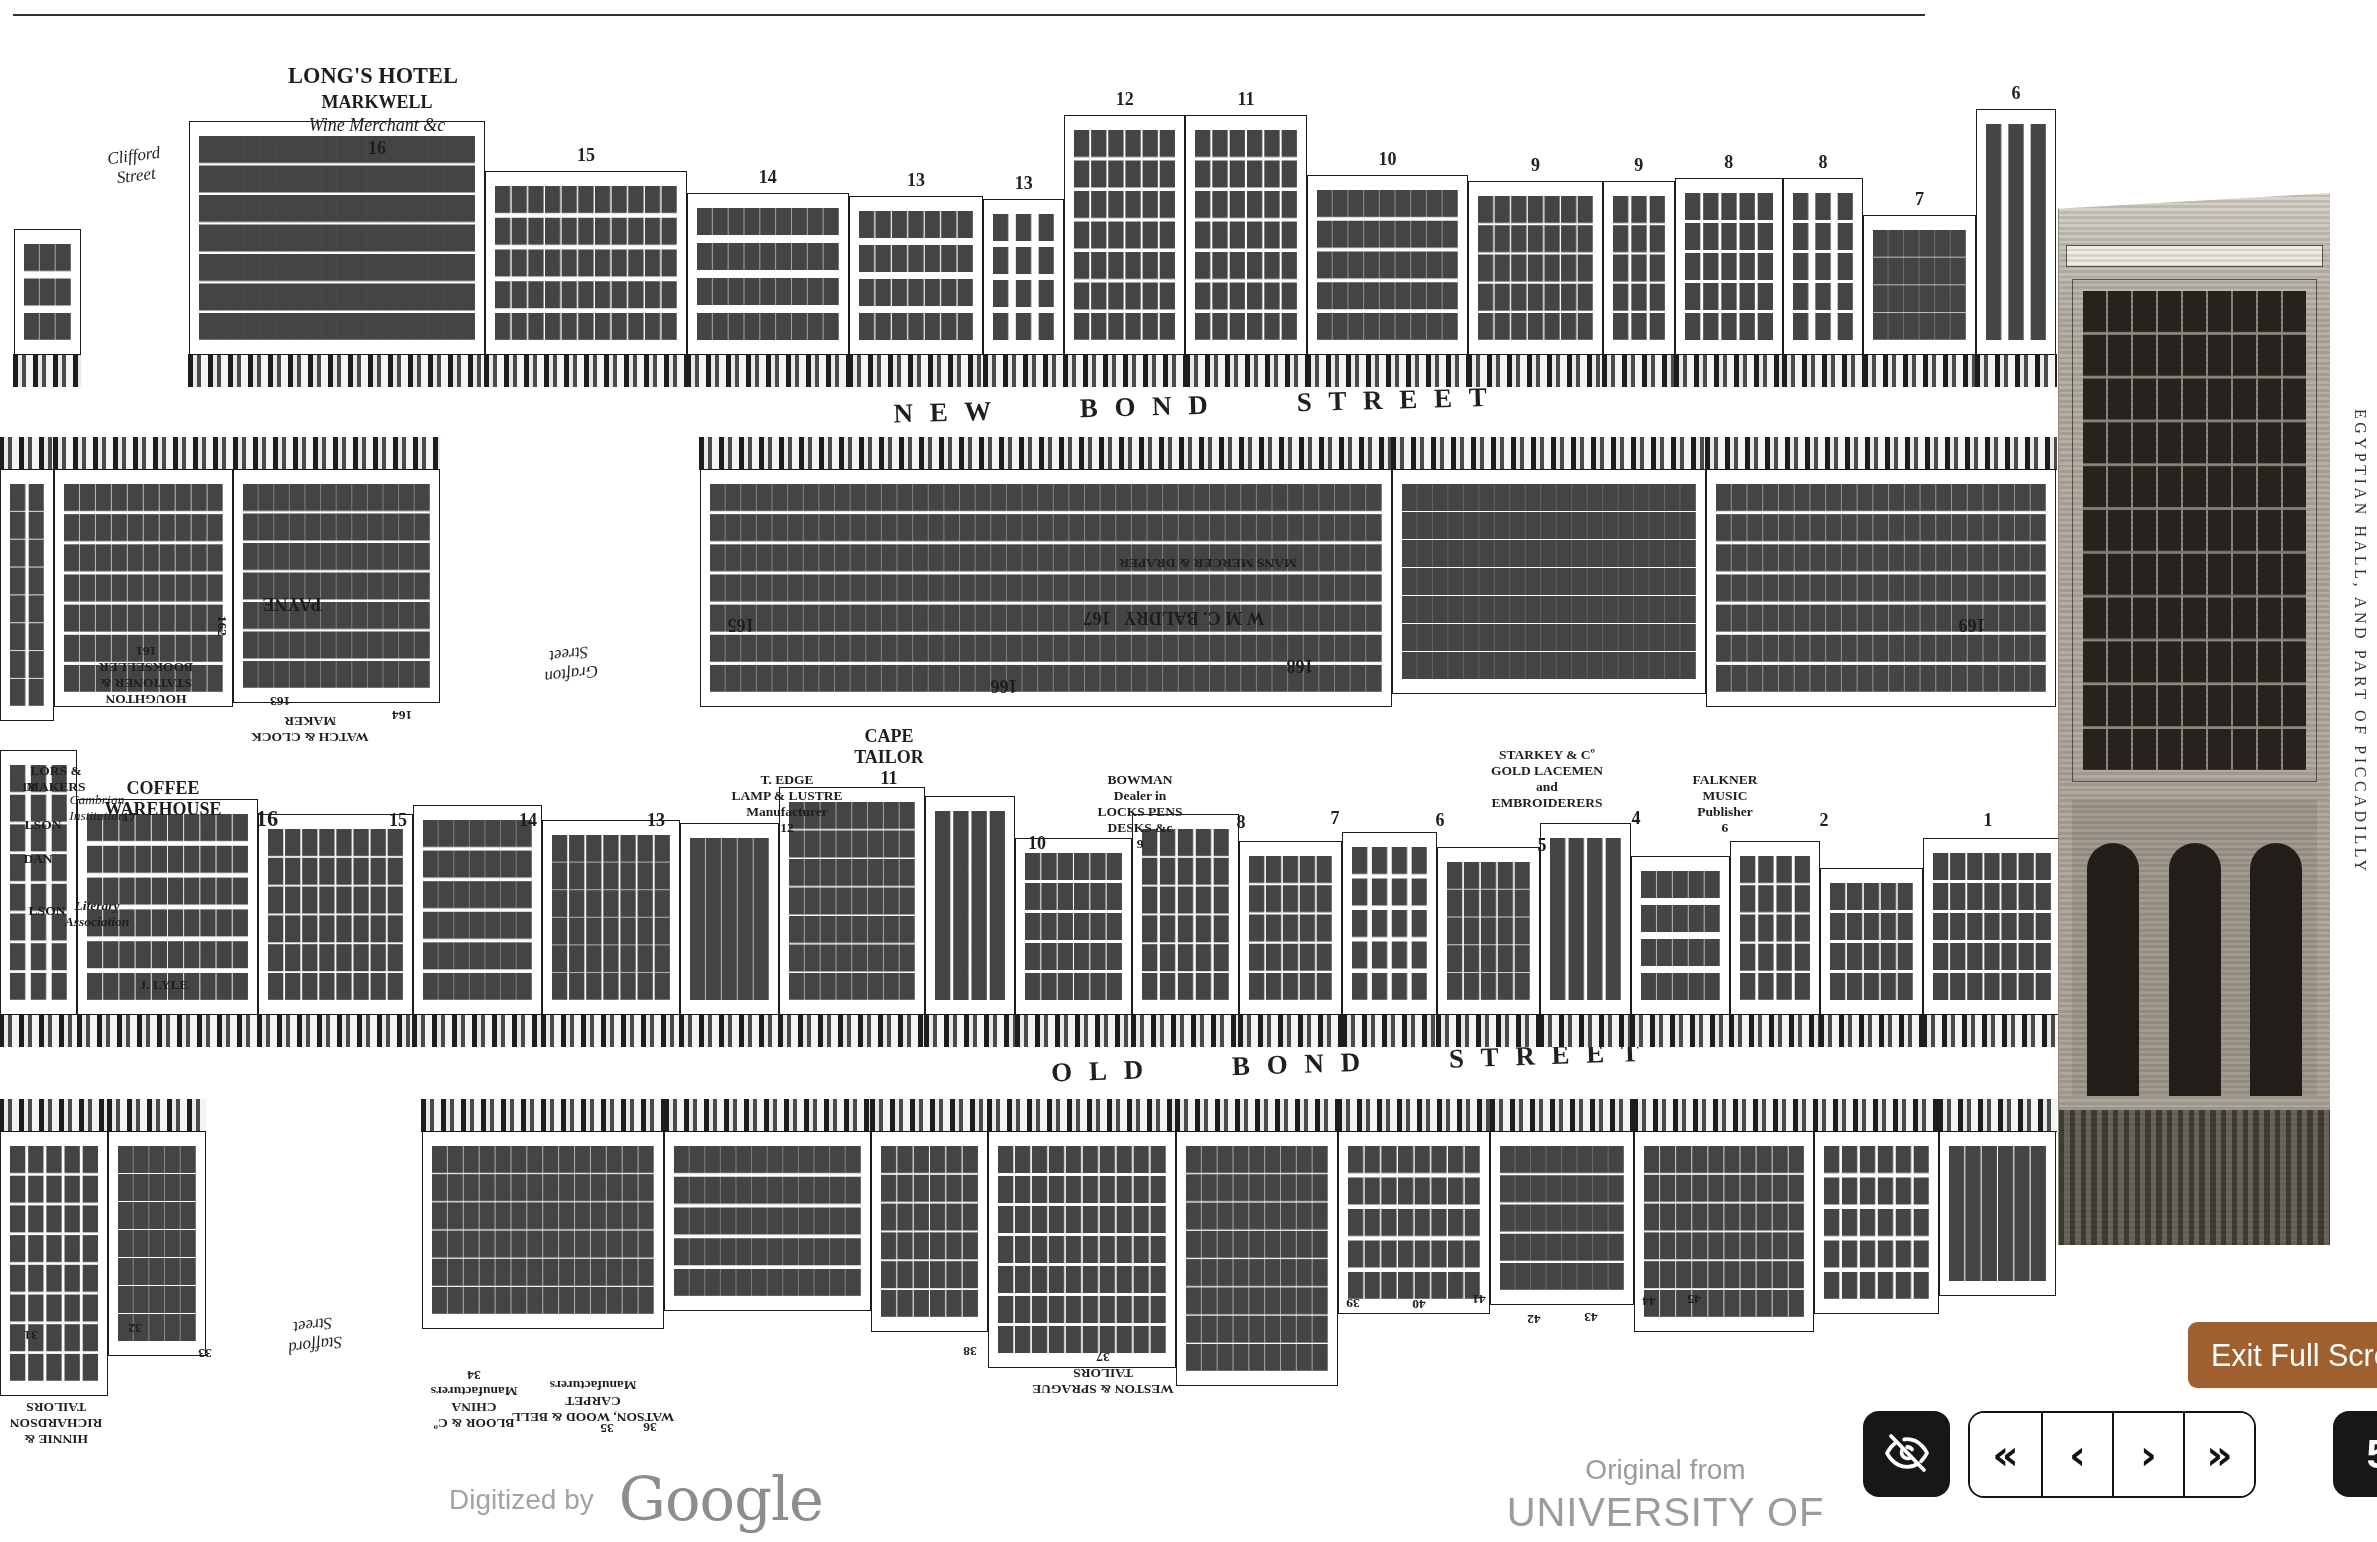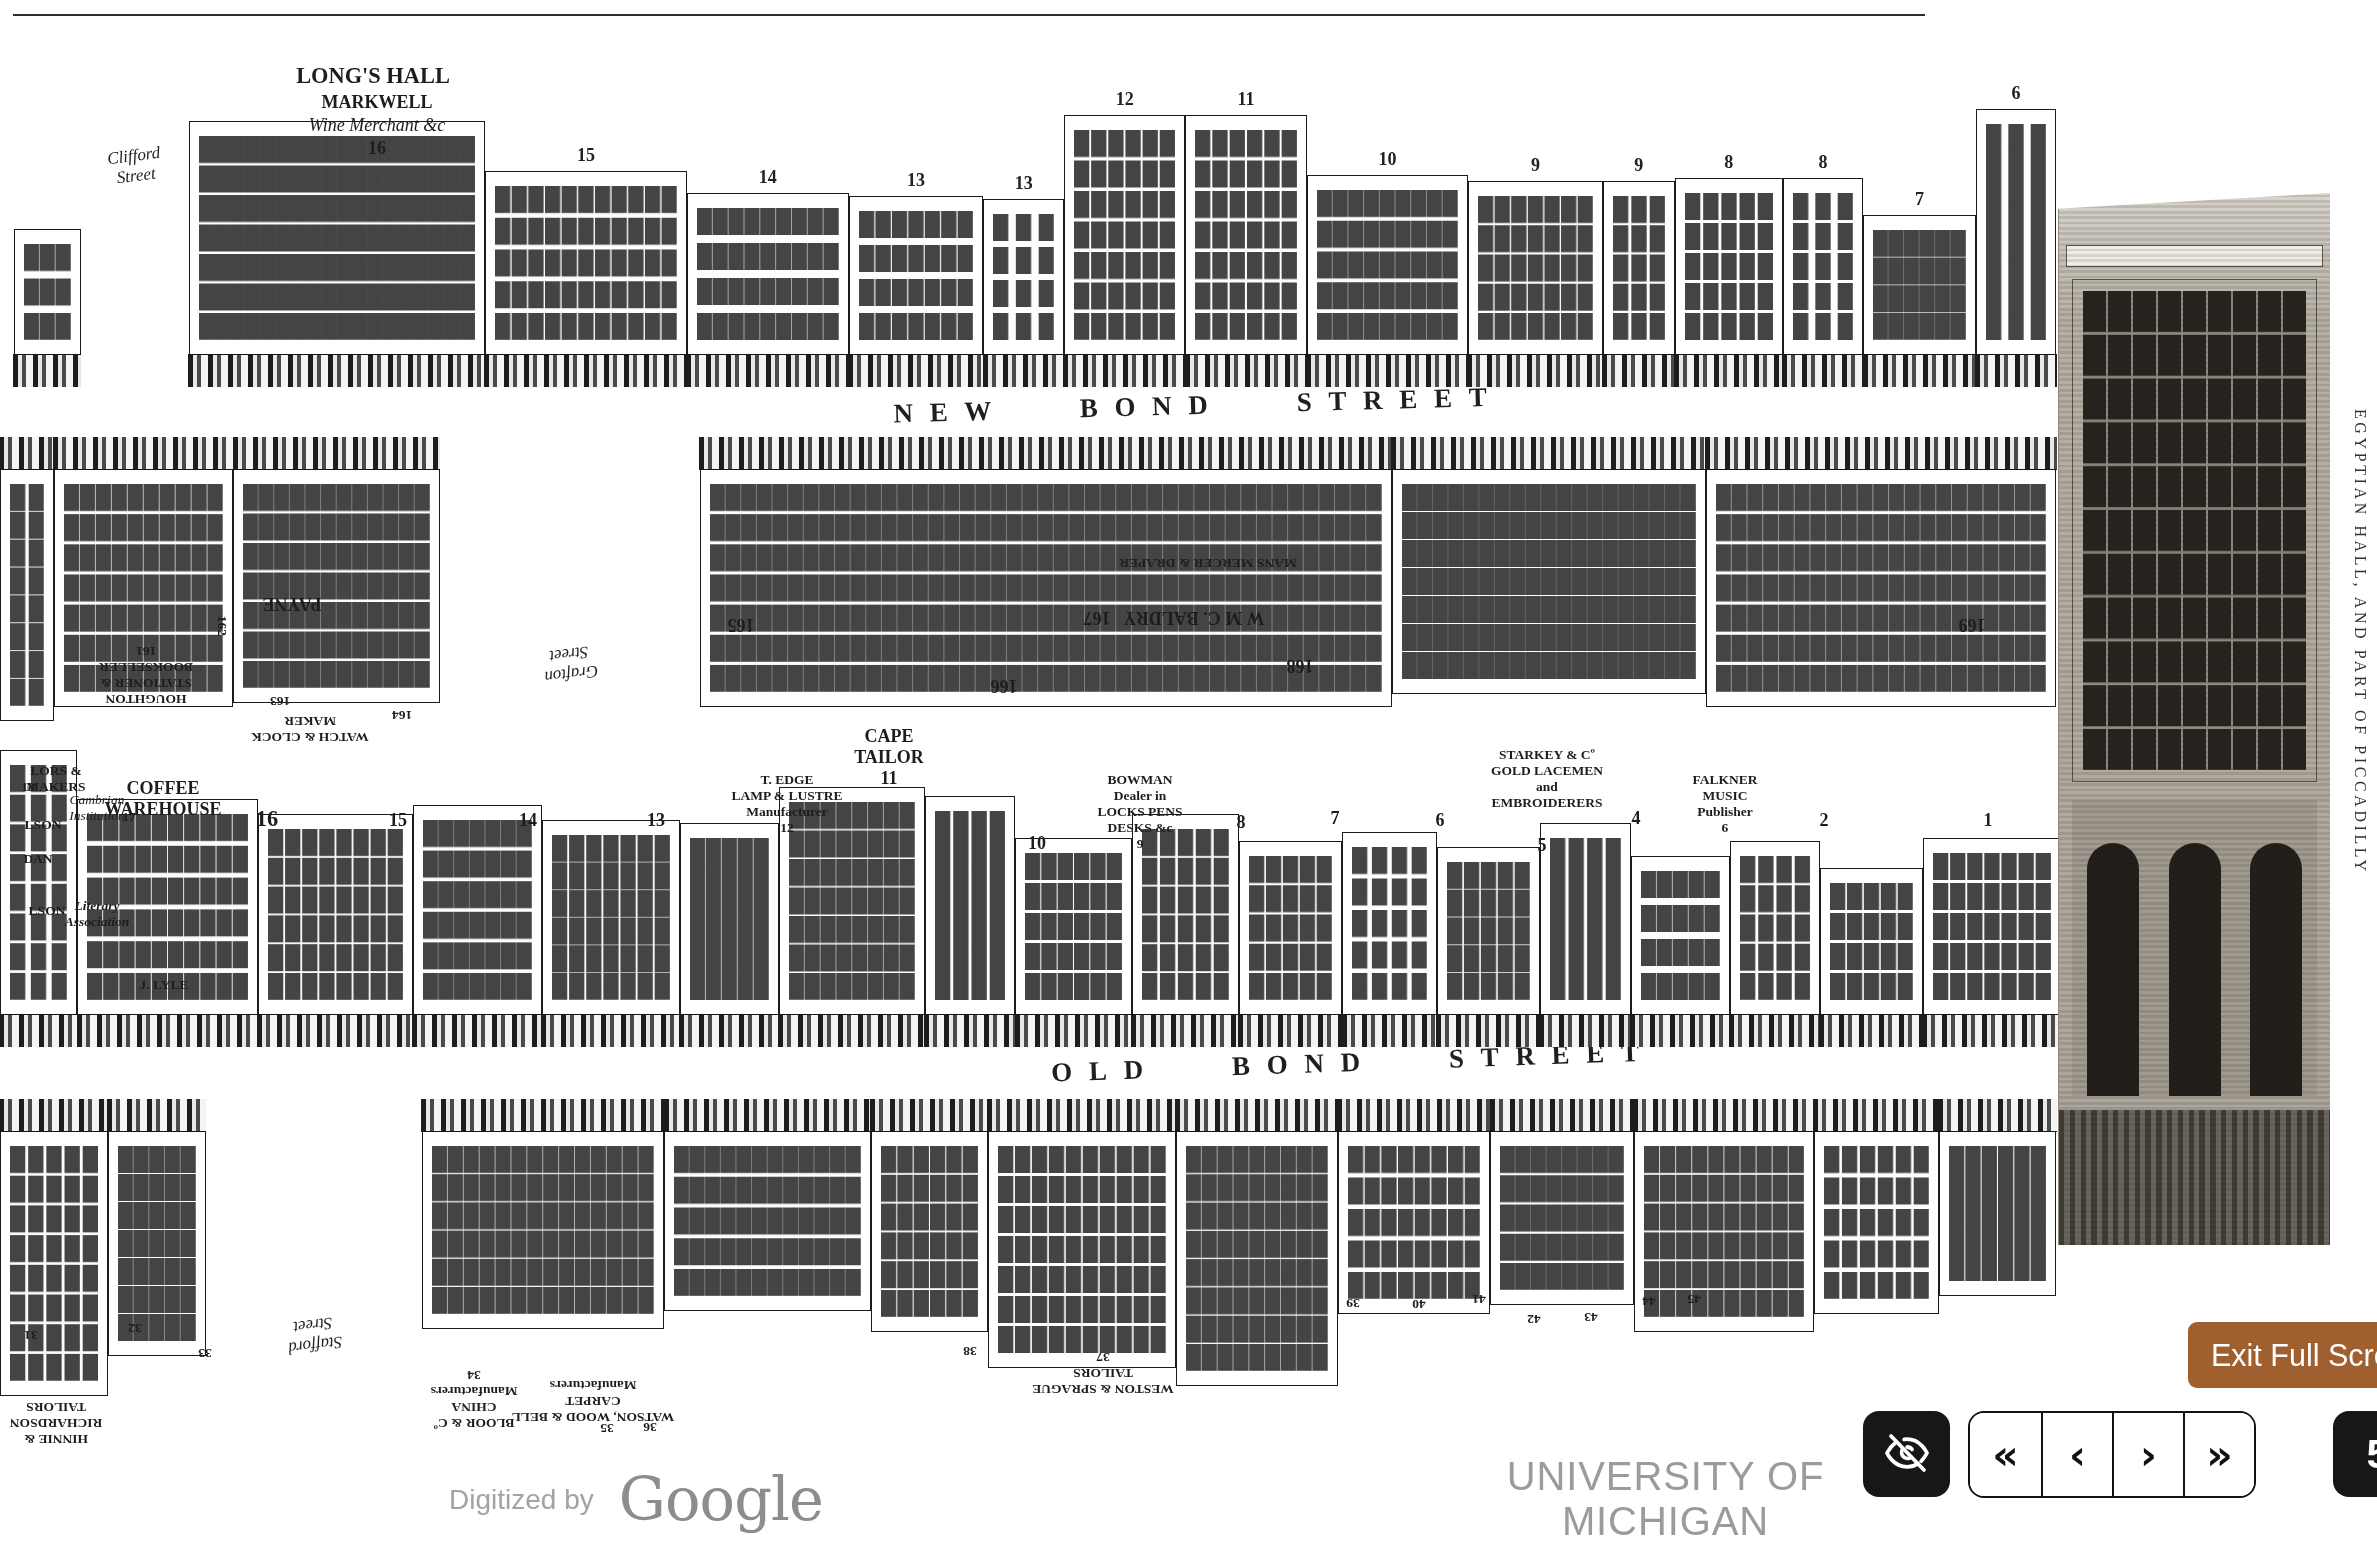--- a/index.html
+++ b/index.html
@@ -135,21 +135,21 @@
         <div class="building" style="width: 3.95604%; height: 208px;">
           <div class="bnum">8</div>
         </div>
         <div class="building" style="width: 5.49451%; height: 171px;">
           <div class="bnum">7</div>
         </div>
         <div class="building" style="width: 3.95604%; height: 277px;">
           <div class="bnum">6</div>
         </div>
       </div>
-      <div class="plabel b l" style="left: 373px; top: 63px;">LONG'S HALL</div>
+      <div class="plabel b l" style="left: 373px; top: 63px;">LONG'S HOTEL</div>
       <div class="plabel b m" style="left: 377px; top: 92px;">MARKWELL</div>
       <div class="plabel i m" style="left: 377px; top: 115px;">Wine Merchant &amp;c</div>
       <div class="plabel b m" style="left: 377px; top: 138px;">16</div>
       <div class="row flipped" style="left: 0px; top: 438px; width: 2056px; height: 296px;">
         <div class="building" style="width: 2.62009%; height: 283px;"></div>
         <div class="building" style="width: 8.73362%; height: 269px;"></div>
         <div class="building" style="width: 10.0437%; height: 265px;"></div>
         <div class="street-gap" style="width: 12.6638%;">
           <div class="street-label">Grafton
 Street</div>
@@ -299,20 +299,21 @@
   </div>
 
   <div class="side-caption">EGYPTIAN HALL, AND PART OF PICCADILLY</div>
 
   <div class="digitized">
     <span class="dig-text">Digitized by</span>
     <span class="google-logo">Google</span>
   </div>
 
   <div class="original">
+    <div class="orig-line1">Original from</div>
     <div class="orig-line2">UNIVERSITY OF MICHIGAN</div>
   </div>
 
   <button class="exit-btn">Exit Full Screen</button>
 
   <button class="eye-btn">
     <span>
       <svg width="48" height="48" viewBox="0 0 24 24" fill="none" stroke="#fff" stroke-width="1.9" stroke-linecap="round" stroke-linejoin="round">
         <path d="M10.6 5.2A9.8 9.8 0 0 1 12 5.1c7 0 10 6.9 10 6.9a16.9 16.9 0 0 1-2.9 4.1"></path>
         <path d="M6.5 6.6A16.2 16.2 0 0 0 2 12s3 6.9 10 6.9a10 10 0 0 0 5.5-1.6"></path>

